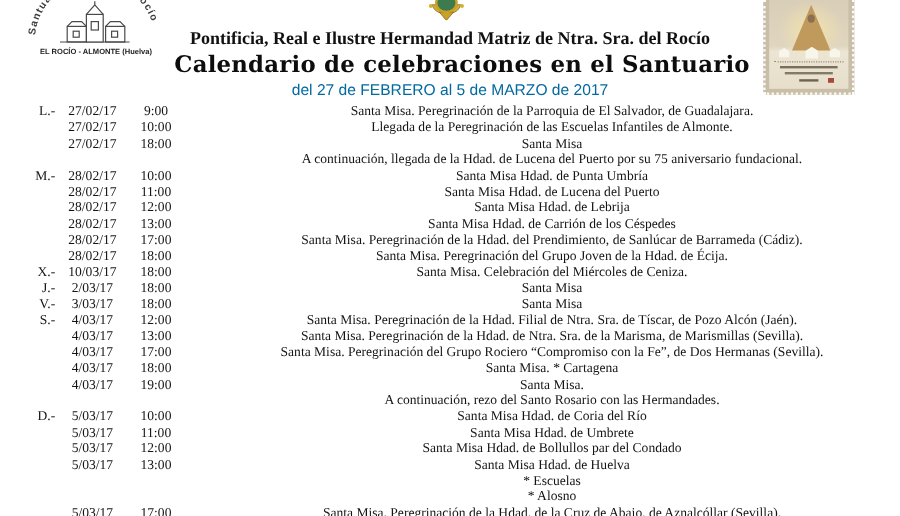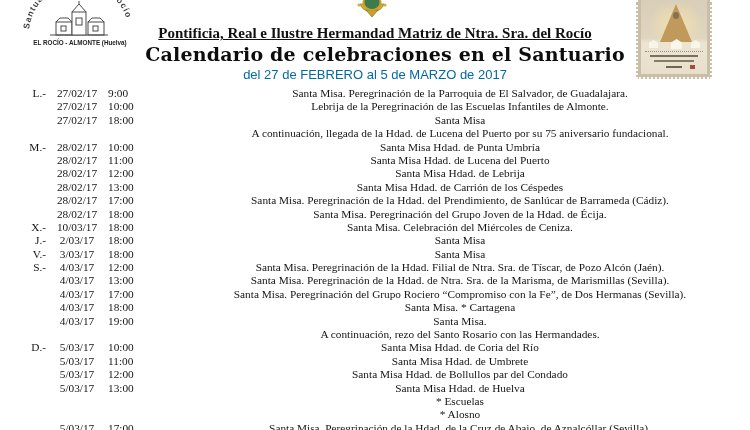--- a/index.html
+++ b/index.html
@@ -14,21 +14,21 @@
   .logo svg{display:block;}
   .arc-text{font-family:"Liberation Sans",sans-serif;font-size:8.5px;font-weight:bold;
             letter-spacing:1px;fill:#3d3d3d;}
   .logo-caption{font-family:"Liberation Sans",sans-serif;font-size:6.3px;font-weight:bold;fill:#222;}
 
   
   .emblem{position:absolute;left:352px;top:0;width:40px;height:17px;overflow:hidden;}
 
   
   .header{position:absolute;top:25px;left:0;width:100%;text-align:center;white-space:nowrap;}
-  .org{font-family:"Liberation Serif",serif;font-weight:bold;font-size:15px;color:#111;text-decoration:underline;}
+  .org{font-family:"Liberation Serif",serif;font-weight:bold;font-size:15px;color:#111;}
   .title{font-family:"DejaVu Serif",serif;font-weight:bold;font-size:19px;letter-spacing:.2px;
          margin-top:1px;color:#0d0d0d;margin-left:20px;}
   .range{font-family:"Liberation Sans",sans-serif;font-size:13px;margin-top:2px;color:#0369a1;}
 
   
   .stamp{position:absolute;left:636px;top:0;width:76px;height:79px;
          background:#c9bfa9;border-bottom:2px dotted #fdfbf5;
          border-left:2px dotted #fdfbf5;border-right:2px dotted #fdfbf5;box-sizing:border-box;}
   .stamp-inner{position:absolute;left:3px;right:3px;top:0;bottom:3px;
          background:linear-gradient(180deg,#d9cfb8 0%,#e0d6c0 52%,#ece5d3 58%,#e7dfcc 100%);overflow:hidden;}
@@ -48,21 +48,21 @@
   .tl2{bottom:12px;width:40px;background:#857a64;}
   .tl3{bottom:6px;width:16px;background:#6e6450;}
   .tred{position:absolute;bottom:5px;right:12px;width:5px;height:4px;background:#a84a3a;}
 
   
   .schedule{position:absolute;top:87px;left:0;width:750px;}
   .srow{display:grid;grid-template-columns:46px 62px 44px 18px 1fr;
         height:13.4px;line-height:13.4px;font-size:11.3px;white-space:nowrap;}
   .c-day{text-align:right;}
   .c-date{text-align:center;}
-  .c-time{text-align:left;}
+  .c-time{text-align:center;}
   .c-desc{text-align:center;overflow:visible;}
 </style>
 </head>
 <body>
 
 <div class="page">
 
   <div class="logo">
     <svg width="130" height="52" viewBox="0 0 130 52">
       <defs>
@@ -131,21 +131,21 @@
         <span class="c-time">9:00</span>
         <span class="c-sep"></span>
         <span class="c-desc">Santa Misa. Peregrinación de la Parroquia de El Salvador, de Guadalajara.</span>
       </div>
 
       <div class="srow">
         <span class="c-day"></span>
         <span class="c-date">27/02/17</span>
         <span class="c-time">10:00</span>
         <span class="c-sep"></span>
-        <span class="c-desc">Lebrija de la Peregrinación de las Escuelas Infantiles de Almonte.</span>
+        <span class="c-desc">Llegada de la Peregrinación de las Escuelas Infantiles de Almonte.</span>
       </div>
 
       <div class="srow">
         <span class="c-day"></span>
         <span class="c-date">27/02/17</span>
         <span class="c-time">18:00</span>
         <span class="c-sep"></span>
         <span class="c-desc">Santa Misa</span>
       </div>
 

